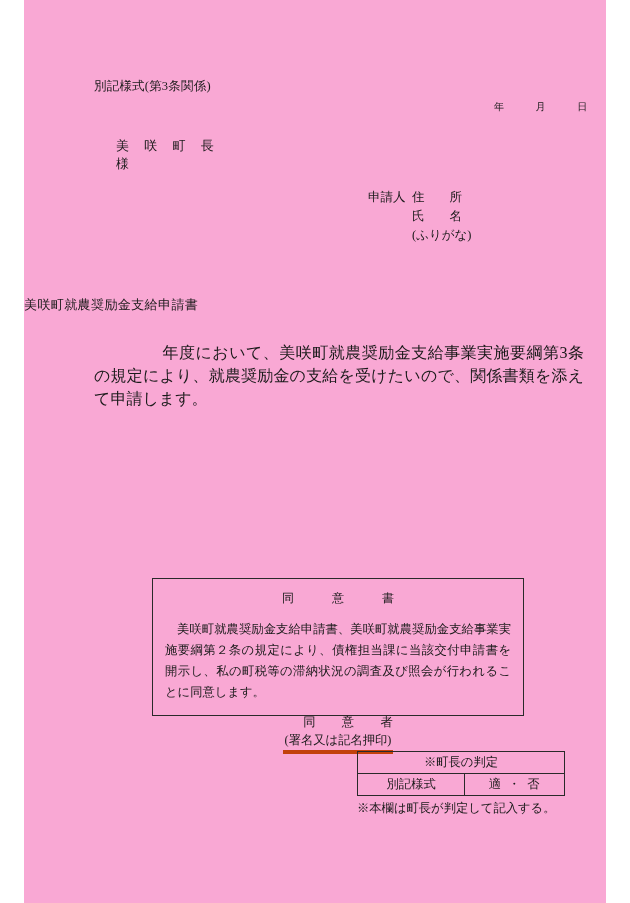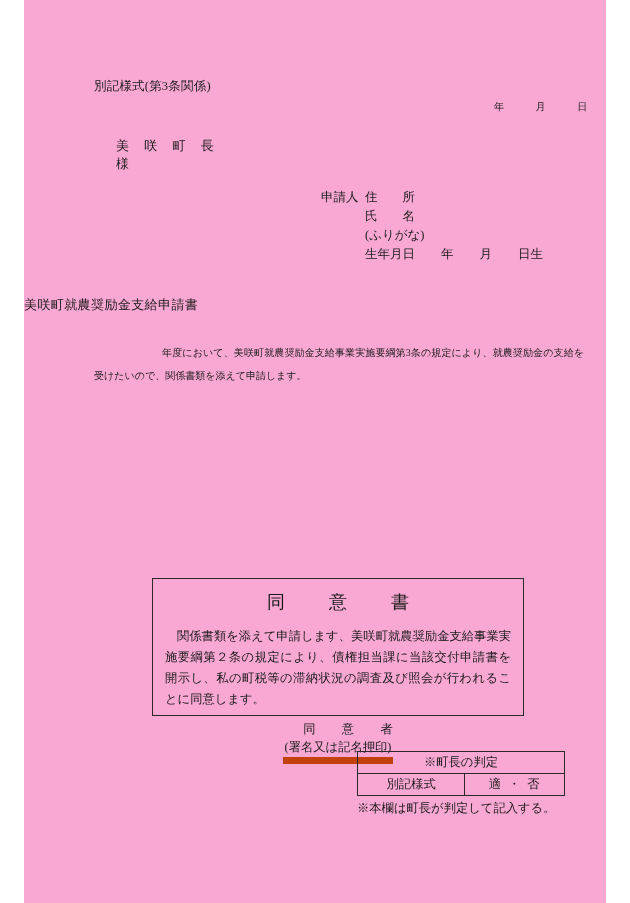--- a/index.html
+++ b/index.html
@@ -56,61 +56,61 @@
   }
   .addressee-honor { letter-spacing: 0; }
 
   
   .applicant {
     left: 297px;
     top: 188px;
     font-size: 12.5px;
     line-height: 19px;
   }
-  .applicant .row { display: block; white-space: nowrap; }
+  .applicant .row { display: block; white-space: nowrap; margin-left: 47px; }
   .applicant .lbl-applicant { display: inline-block; width: 44px; }
   .applicant .indent { display: inline-block; width: 44px; }
   .applicant .field-plain { display: inline-block; width: 52px; }
   .applicant .dgap { display: inline-block; width: 26px; }
 
   
   .doc-title {
     left: 0;
     top: 296px;
     width: 630px;
     text-align: left;
     font-size: 13px;
     letter-spacing: 0.4px;
   }
 
   
   .body-para {
     left: 70px;
     top: 341px;
     width: 490px;
-    font-size: 10px;
+    font-size: 16px;
     line-height: 23px;
     text-align: justify;
     text-justify: inter-ideograph;
   }
   .body-para .lead { display: inline-block; width: 68px; }
 
   
   .consent-box {
     left: 128px;
     top: 578px;
     width: 372px;
     height: 138px;
     border: 1px solid #2a2a2a;
     box-sizing: border-box;
   }
   .consent-title {
     margin-top: 11px;
     text-align: center;
-    font-size: 18px;
+    font-size: 12px;
     letter-spacing: 13px;
     text-indent: 13px;
   }
   .consent-para {
     margin: 12px 12px 0 12px;
     font-size: 12.3px;
     line-height: 21px;
     text-align: justify;
     text-justify: inter-ideograph;
   }
@@ -122,21 +122,21 @@
     line-height: 18px;
   }
   .consent-sign .sign-label {
     letter-spacing: 7px;
     text-indent: 7px;
     display: inline-block;
     padding-right: 4px;
   }
   .consent-sign .sign-note {
     display: inline-block;
-    border-bottom: 7px solid #c2410c;
+    border-bottom: 4px solid #c2410c;
     padding: 0 2px 1px 2px;
   }
   .consent-sign .sign-shift { display: inline-block; margin-left: 24px; }
 
   
   .judge-table {
     left: 333px;
     top: 751px;
     width: 208px;
     border-collapse: collapse;
@@ -184,35 +184,32 @@
   <div class="abs applicant">
     <span class="row">
       <span class="lbl-applicant">申請人</span><span class="field-plain">住　　所</span>
     </span>
     <span class="row">
       <span class="indent"></span><span class="field-plain">氏　　名</span>
     </span>
     <span class="row">
       <span class="indent"></span><span>(ふりがな)</span>
     </span>
-    <span class="row">
-      <span class="indent"></span><span>生年月日</span><span class="dgap"></span><span>年</span><span class="dgap"></span><span>月</span><span class="dgap"></span><span>日生</span>
-    </span>
   </div>
 
   <div class="abs doc-title">美咲町就農奨励金支給申請書</div>
 
   <div class="abs body-para">
     <span class="lead"></span><span>年度において、美咲町就農奨励金支給事業実施要綱第3条の規定により、就農奨励金の支給を受けたいので、関係書類を添えて申請します。</span>
   </div>
 
   <div class="abs consent-box">
     <div class="consent-title">同　意　書</div>
     <div class="consent-para">
-      <span class="lead1"></span><span>関係書類を添えて申請します、美咲町就農奨励金支給事業実施要綱第２条の規定により、債権担当課に当該交付申請書を開示し、私の町税等の滞納状況の調査及び照会が行われることに同意します。</span>
+      <span class="lead1"></span><span>美咲町就農奨励金支給申請書、美咲町就農奨励金支給事業実施要綱第２条の規定により、債権担当課に当該交付申請書を開示し、私の町税等の滞納状況の調査及び照会が行われることに同意します。</span>
     </div>
     <div class="consent-sign">
       <div class="sign-shift">
         <span class="sign-label">同　意　者</span>
       </div>
       <div>
         <span class="sign-note">(署名又は記名押印)</span>
       </div>
     </div>
   </div>

